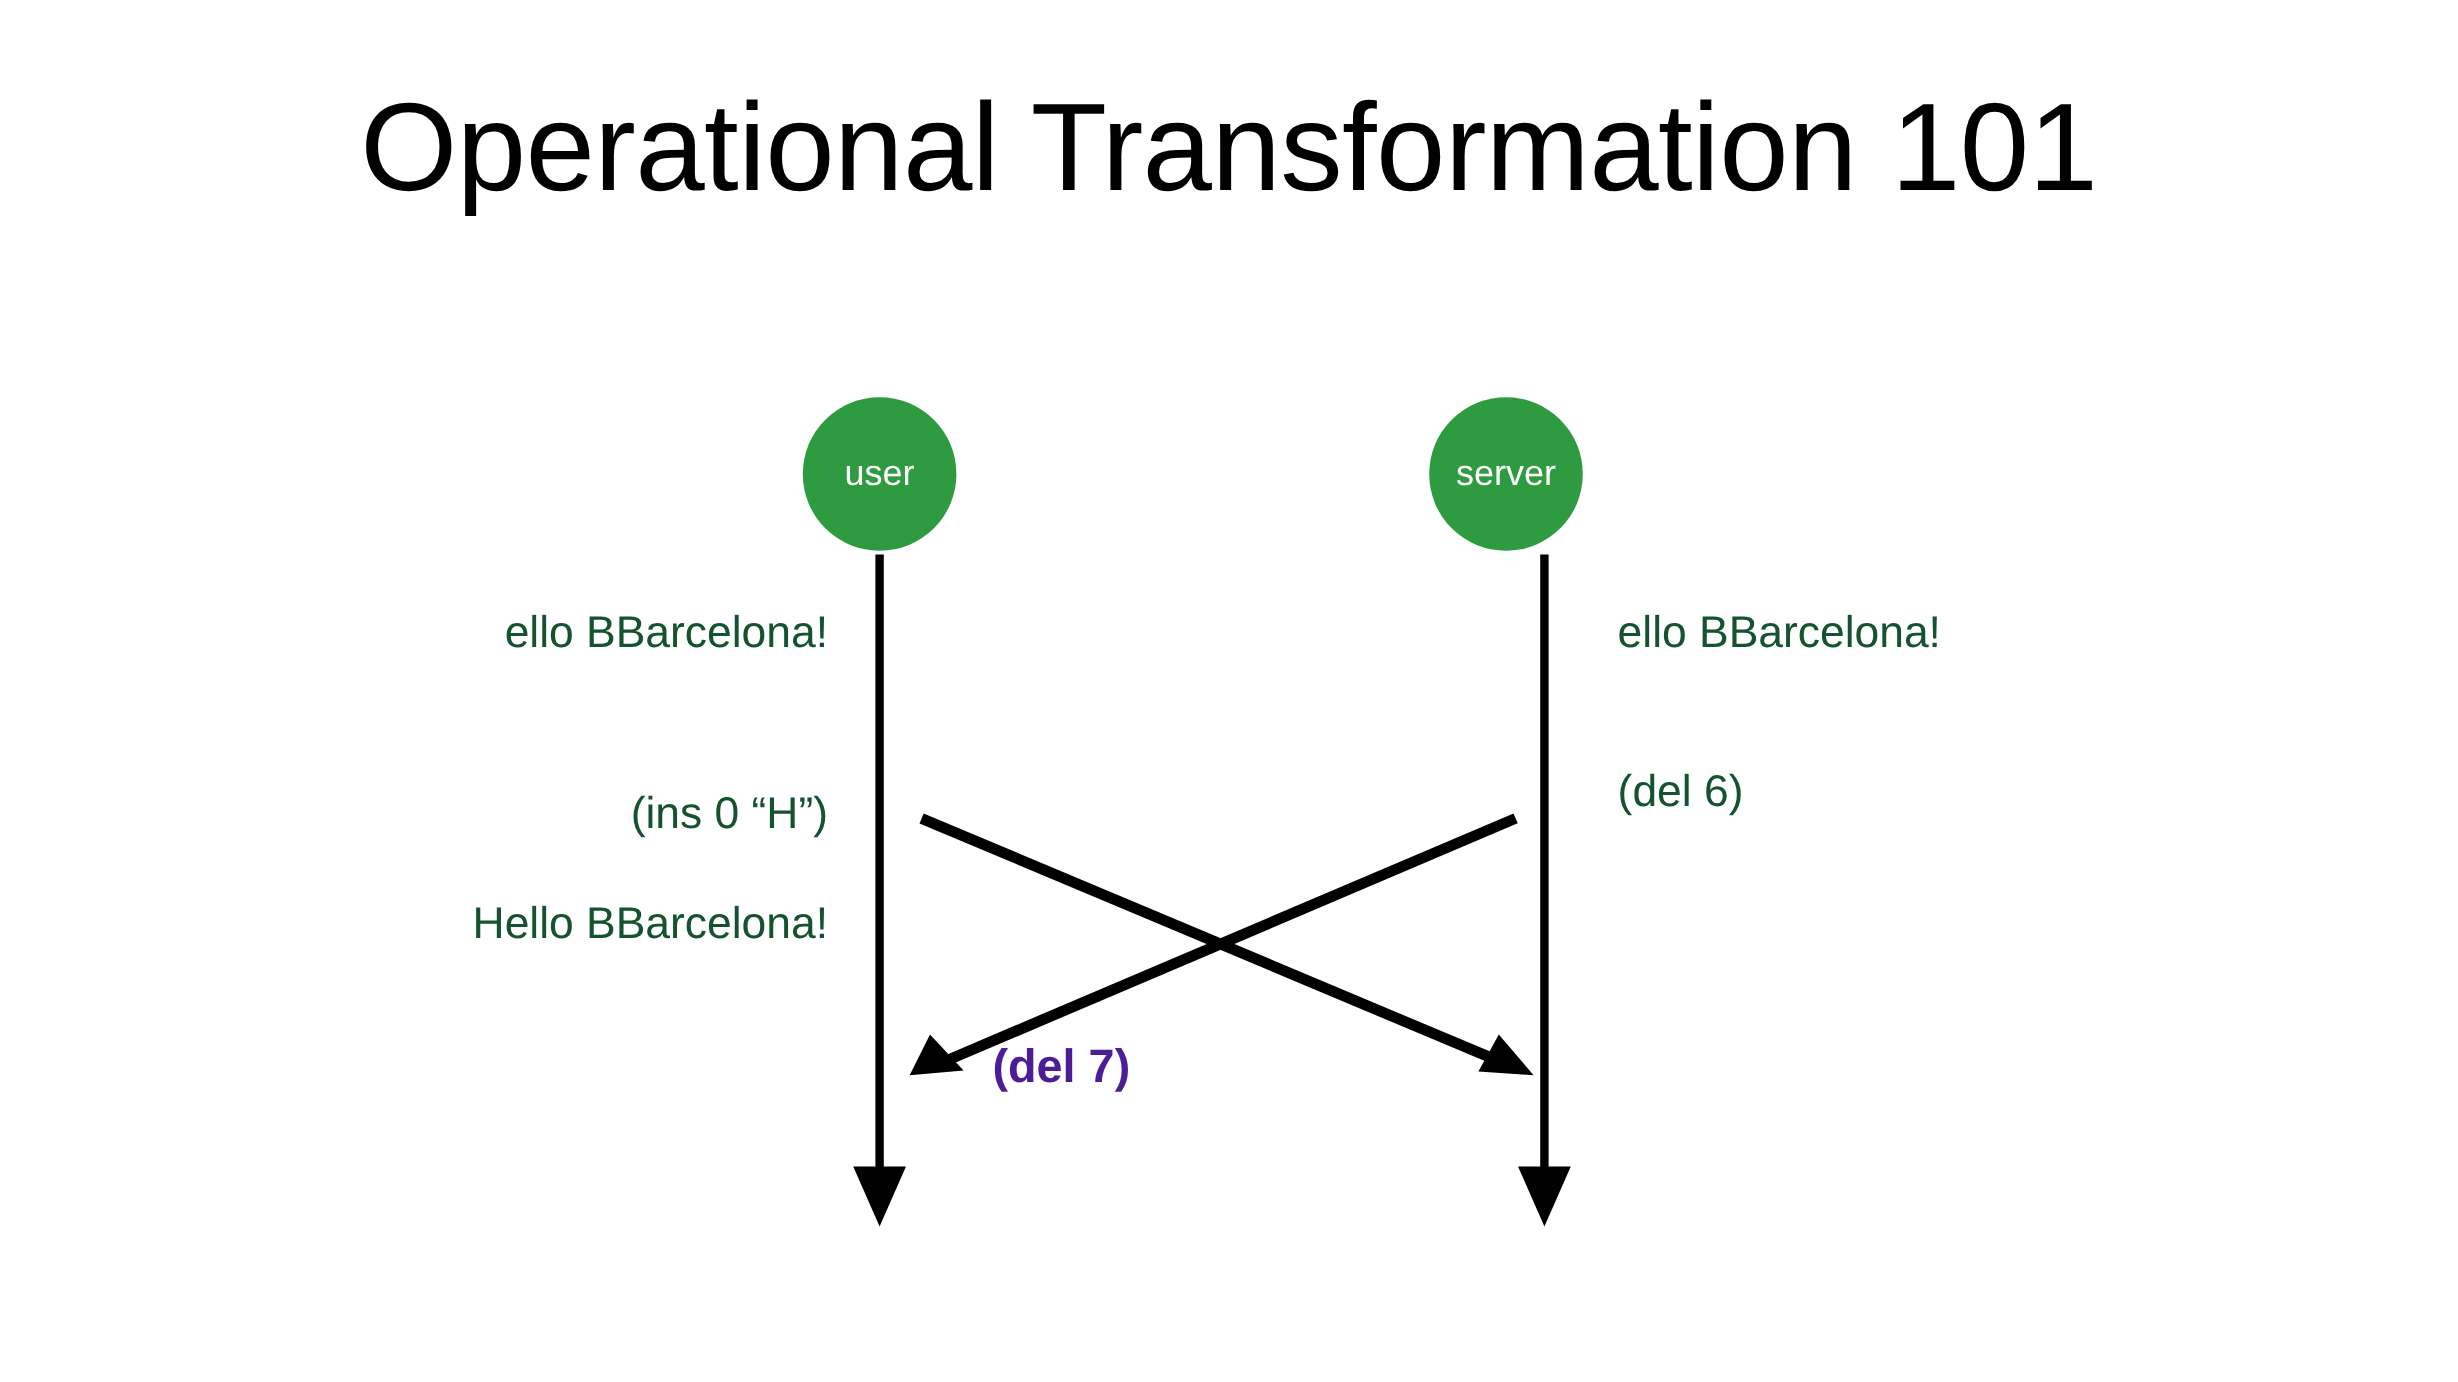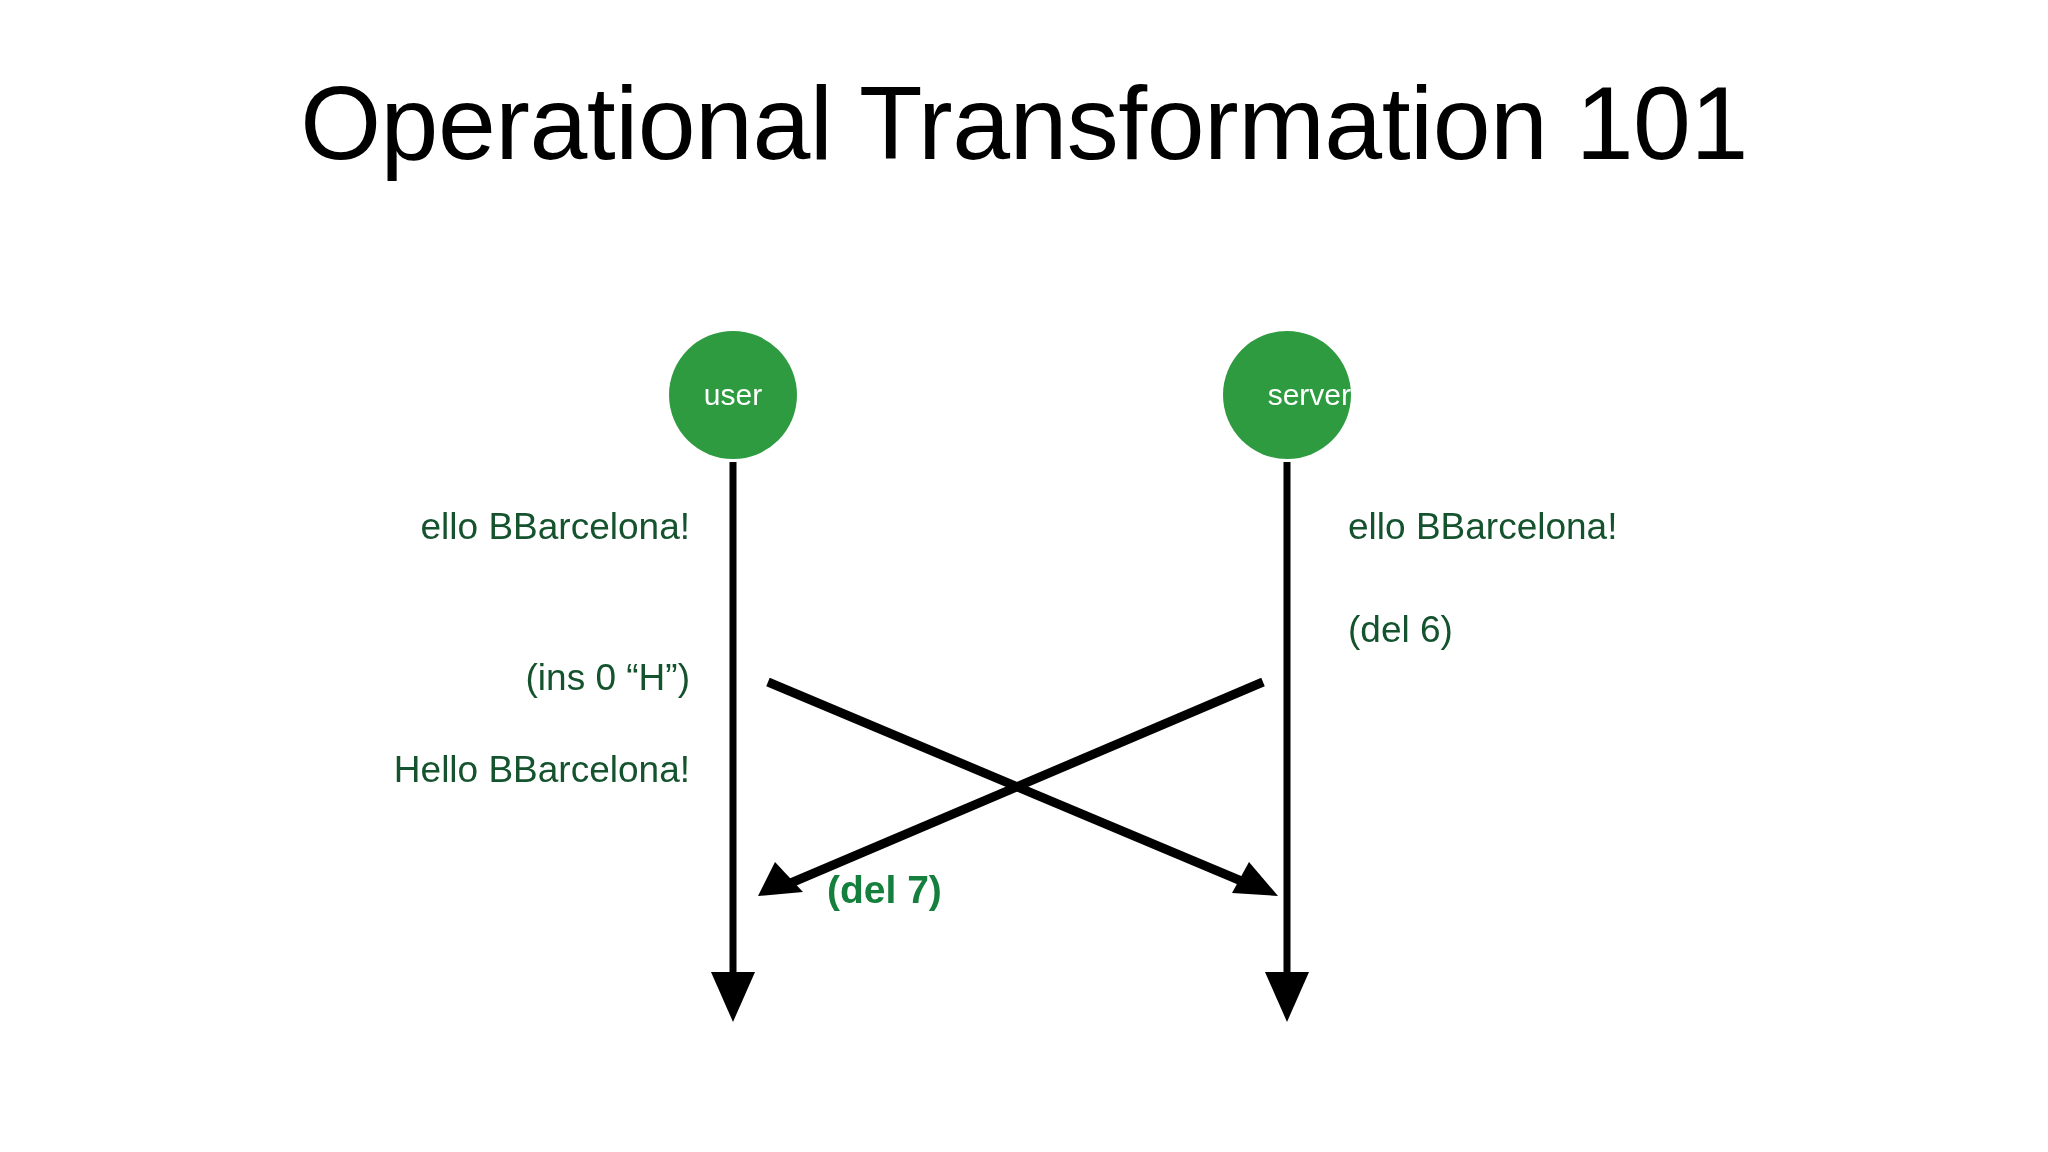--- a/index.html
+++ b/index.html
@@ -68,21 +68,21 @@
   }
   .actor-label {
     color: #ffffff;
     font-family: "Liberation Sans", sans-serif;
     font-weight: 400;
     font-size: 30px;
     line-height: 32px;
     white-space: nowrap;
   }
   #actor-user  { left: 669px;  top: 331px; }
-  #actor-server{ left: 1223px; top: 331px; justify-content: flex-end; }
+  #actor-server{ left: 1191px; top: 331px; }
 
   
   .note {
     position: absolute;
     font-family: "Liberation Sans", sans-serif;
     font-weight: 400;
     font-size: 37px;
     line-height: 44px;
     color: #14532d;
     white-space: nowrap;
@@ -95,33 +95,33 @@
     text-align: left;
   }
 
   
   #note-user-state-1 { left: 690px; top: 505px; }
   #note-user-op      { left: 690px; top: 638px; margin-top: 18px; }
   #note-user-state-2 { left: 690px; top: 748px; }
 
   
   #note-server-state-1 { left: 1348px; top: 505px; }
-  #note-server-op      { left: 1348px; top: 608px; }
+  #note-server-op      { left: 1348px; top: 638px; }
   #note-server-state-2 { left: 1348px; top: 748px; }
 
   
   #note-transformed {
     position: absolute;
     left: 827px;
     top: 867px;
     font-family: "Liberation Sans", sans-serif;
     font-weight: 700;
     font-size: 39px;
     line-height: 46px;
-    color: #15803d;
+    color: #4c1d95;
     white-space: nowrap;
   }
 </style>
 </head>
 <body>
 
 <div id="slide">
 
   <div id="slide-title">Operational Transformation 101</div>
 

